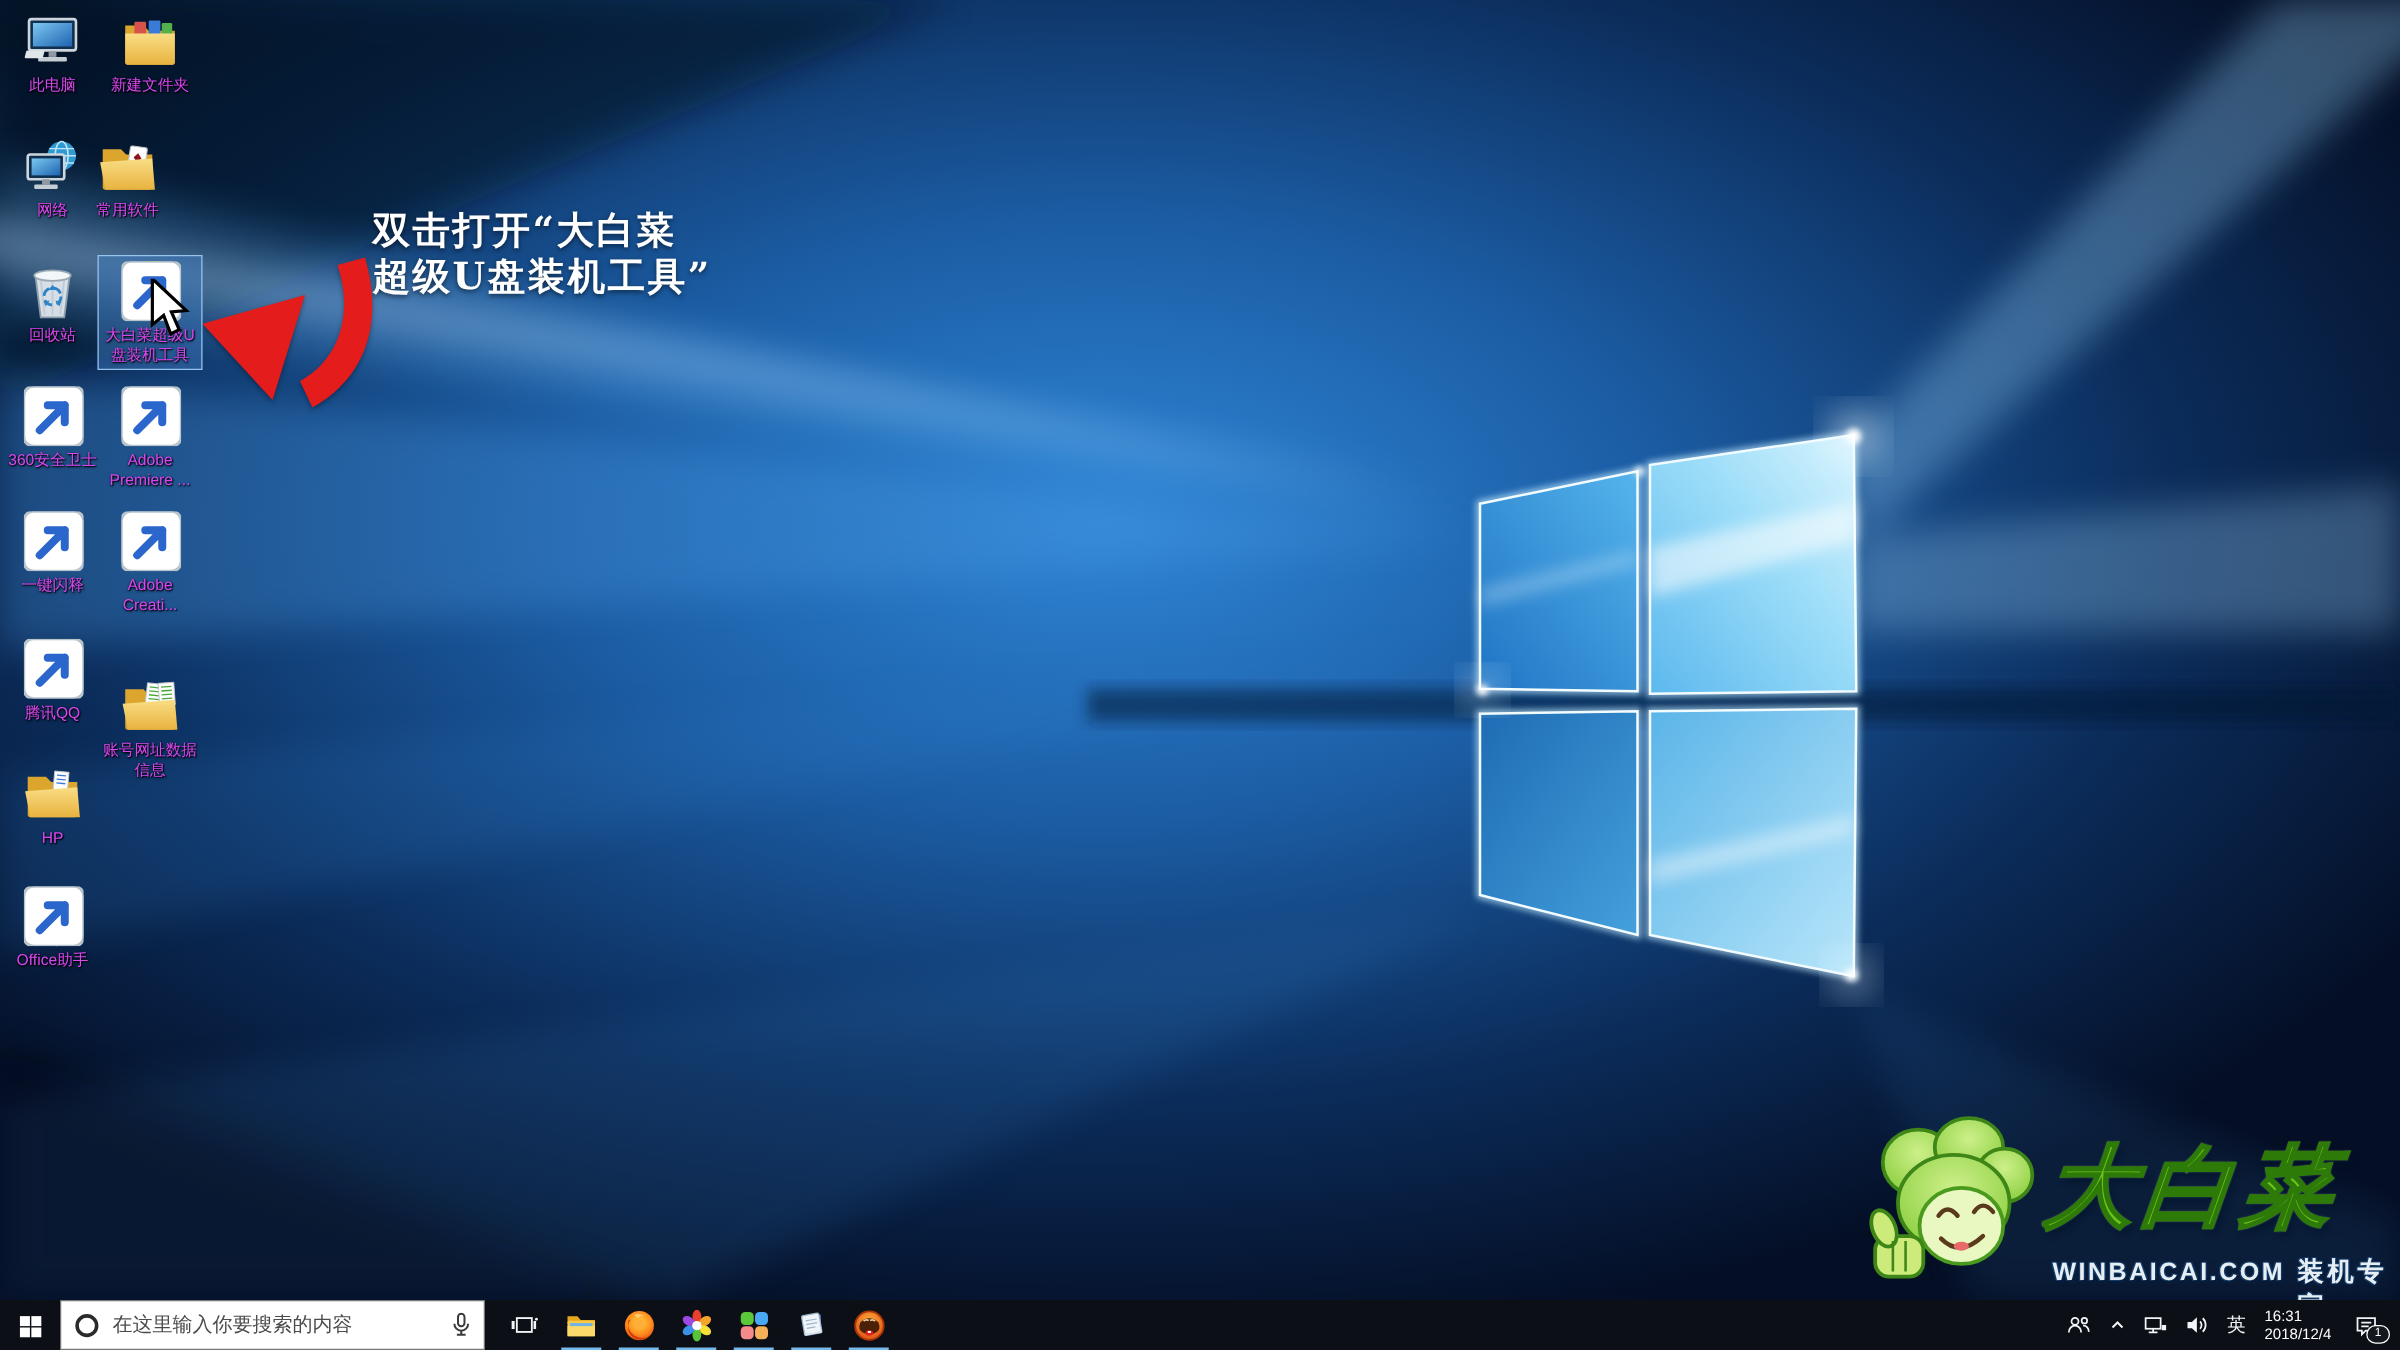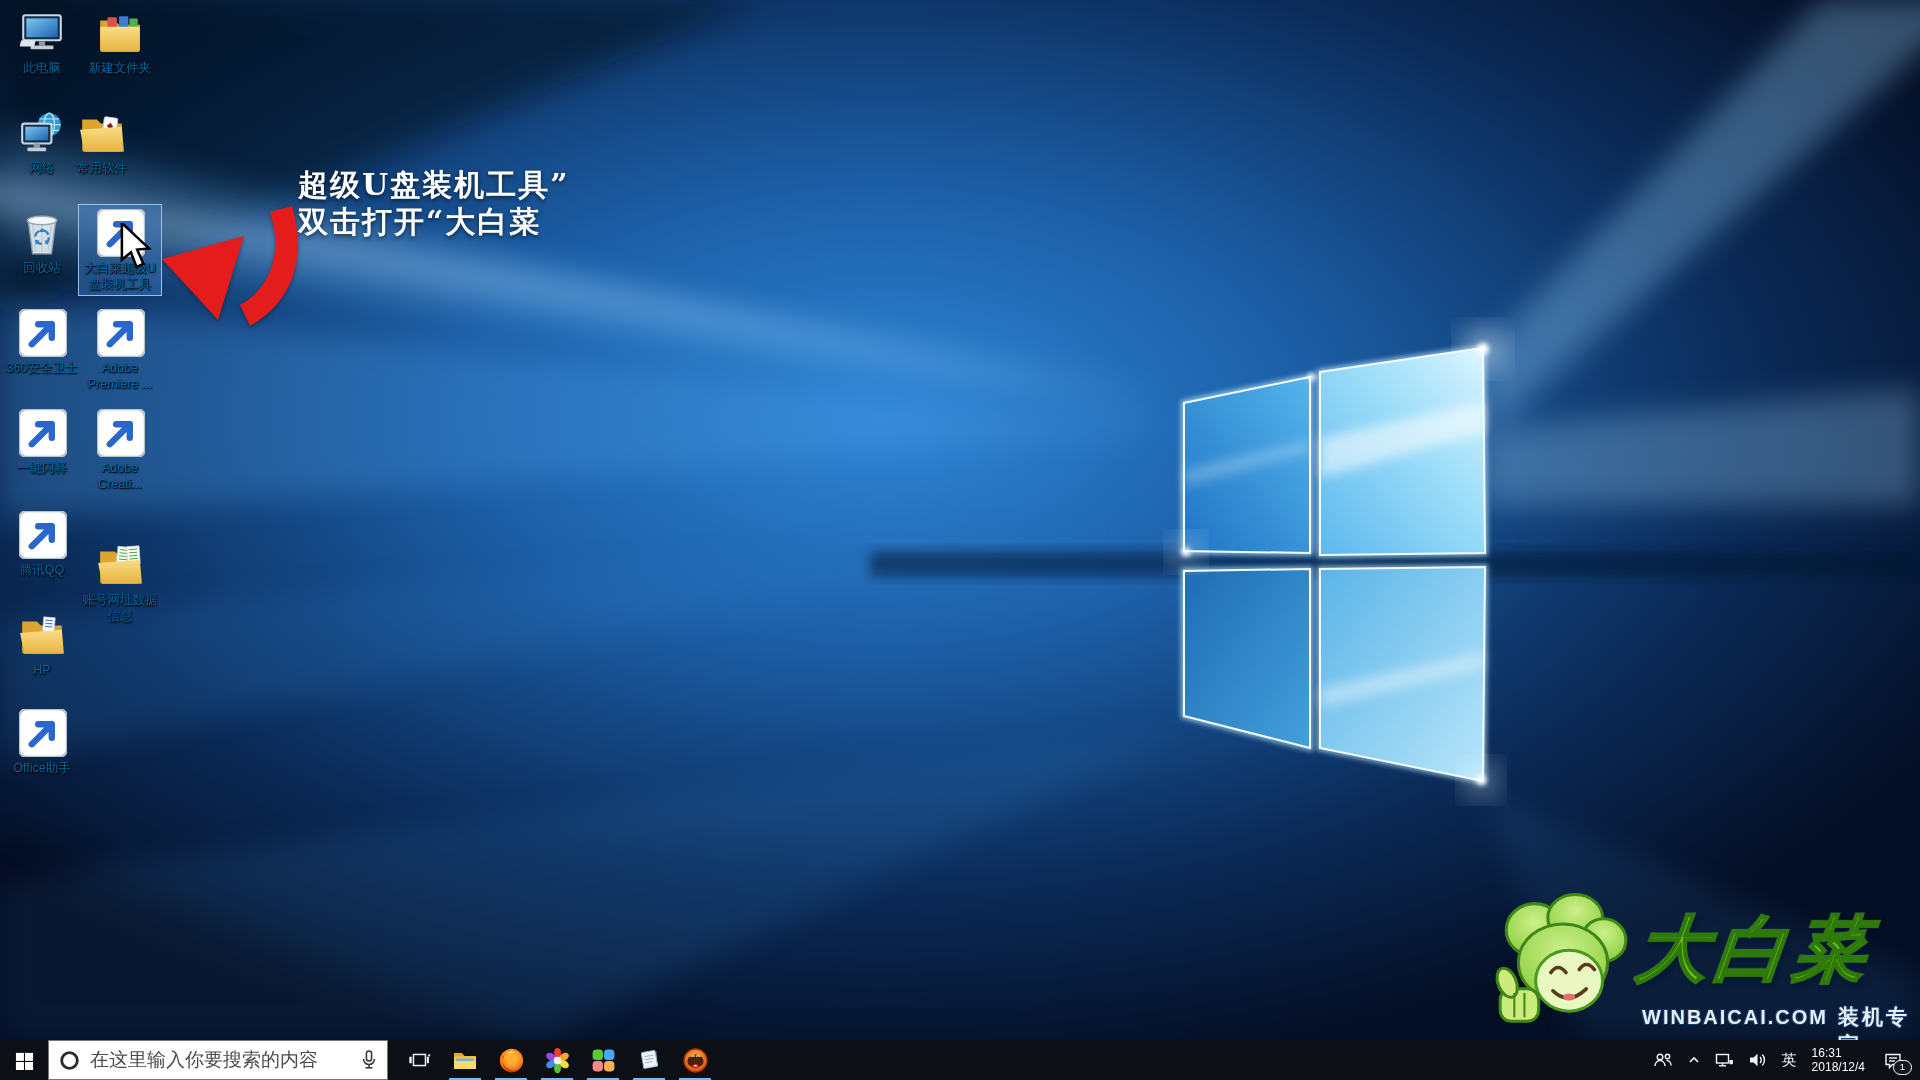--- a/index.html
+++ b/index.html
@@ -7,21 +7,21 @@
        font-family:"Liberation Sans",sans-serif;-webkit-font-smoothing:antialiased;}
   .desktop{position:absolute;left:0;top:0;width:1920px;height:1040px;overflow:hidden;}
   .wallpaper{position:absolute;left:0;top:0;width:1920px;height:1040px;}
 
   
   .dcell{position:absolute;width:84px;display:flex;flex-direction:column;align-items:center;
          padding:4px 0 3px;border:1px solid transparent;box-sizing:border-box;z-index:3;}
   .dcell.selected{background:rgba(62,122,190,.48);border:1px solid rgba(160,205,245,.9);}
   .dicon{width:48px;height:48px;position:relative;display:flex;align-items:center;justify-content:center;}
   .dicon svg{width:48px;height:48px;}
-  .dlabel{margin-top:3px;font-size:12.5px;line-height:16px;color:#0369a1;text-align:center;
+  .dlabel{margin-top:3px;font-size:12.5px;line-height:16px;color:#d946ef;text-align:center;
           max-width:96px;text-shadow:0 1px 2px rgba(0,0,0,.95),1px 1px 1px rgba(0,0,0,.8);}
   .w80 .dlabel{max-width:80px;}
   .ovl-short{position:absolute;left:1px;bottom:0;width:13px;height:13px;}
   .ovl-shield{position:absolute;right:-3px;bottom:-1px;width:17px;height:19px;}
   .ovl-cursor{position:absolute;left:16px;top:14px;width:15px;height:21px;z-index:5;}
 
   
   .annotation{position:absolute;left:298px;top:166px;z-index:4;color:#fff;
               font-family:"DejaVu Serif",serif;font-weight:700;font-size:30px;line-height:37px;
               letter-spacing:2px;text-shadow:0 2px 4px rgba(0,0,0,.55);}
@@ -39,21 +39,21 @@
            text-shadow:-1px -1px 0 #123a66,1px -1px 0 #123a66,-1px 1px 0 #123a66,2px 2px 2px #081f3e;}
   .wm-tag{font-weight:bold;font-size:21px;letter-spacing:3px;color:#e6edf3;
           text-shadow:-1px -1px 0 #123a66,1px -1px 0 #123a66,-1px 1px 0 #123a66,2px 2px 2px #081f3e;}
 
   
   .taskbar{position:absolute;left:0;bottom:0;width:1920px;height:40px;background:#0c0f15;
            display:flex;align-items:stretch;z-index:10;}
   .tb-start{width:48px;display:flex;align-items:center;justify-content:center;background:transparent;border:none;padding:0;cursor:pointer;}
   .tb-search{width:340px;background:#fff;border:1px solid #767676;box-sizing:border-box;
              display:flex;align-items:center;gap:10px;padding:0 10px;}
-  .tb-search-text{color:#4c4c4c;font-size:19px;flex:1;white-space:nowrap;overflow:hidden;}
+  .tb-search-text{color:#4c4c4c;font-size:16px;flex:1;white-space:nowrap;overflow:hidden;}
   .tb-app{width:46px;display:flex;align-items:center;justify-content:center;position:relative;
           background:transparent;border:none;padding:0;cursor:pointer;}
   .tb-app.first{margin-left:8px;}
   .tb-app.running::after{content:"";position:absolute;left:7px;right:7px;bottom:0;height:2.5px;background:#76b9ed;}
   .tb-spacer{flex:1;}
   .tray{display:flex;align-items:center;}
   .tray-item{padding:0 7px;height:100%;display:flex;align-items:center;justify-content:center;
              color:#f2f5f8;font-size:15px;background:transparent;border:none;cursor:pointer;position:relative;}
   .tray-clock{display:flex;flex-direction:column;align-items:flex-start;justify-content:center;
               color:#fff;font-size:12px;line-height:14px;padding:0 8px;}
@@ -427,22 +427,22 @@
           <use href="#symShield"></use>
         </svg>
       <svg class="ovl-short" viewBox="0 0 12 12">
           <use href="#symShort"></use>
         </svg>
     </div>
     <div class="dlabel">Office助手</div>
   </div>
 
   <div class="annotation">
+    <div>双击打开“大白菜</div>
     <div>超级U盘装机工具”</div>
-    <div>双击打开“大白菜</div>
   </div>
   <svg class="annot-arrow" viewBox="0 0 155 140">
     <path d="M140,4 C154,52 144,98 98,124 L88,103 C122,84 130,46 118,10 Z" fill="#e41c1c"></path>
     <polygon points="10,57 92,34 66,118" fill="#e41c1c"></polygon>
   </svg>
 
   <svg class="wm-mascot" viewBox="0 0 140 145">
     <g stroke="#3e8618" stroke-width="3" fill="url(#gCab)">
       <ellipse cx="42" cy="38" rx="28" ry="26"></ellipse>
       <ellipse cx="82" cy="26" rx="27" ry="23"></ellipse>

